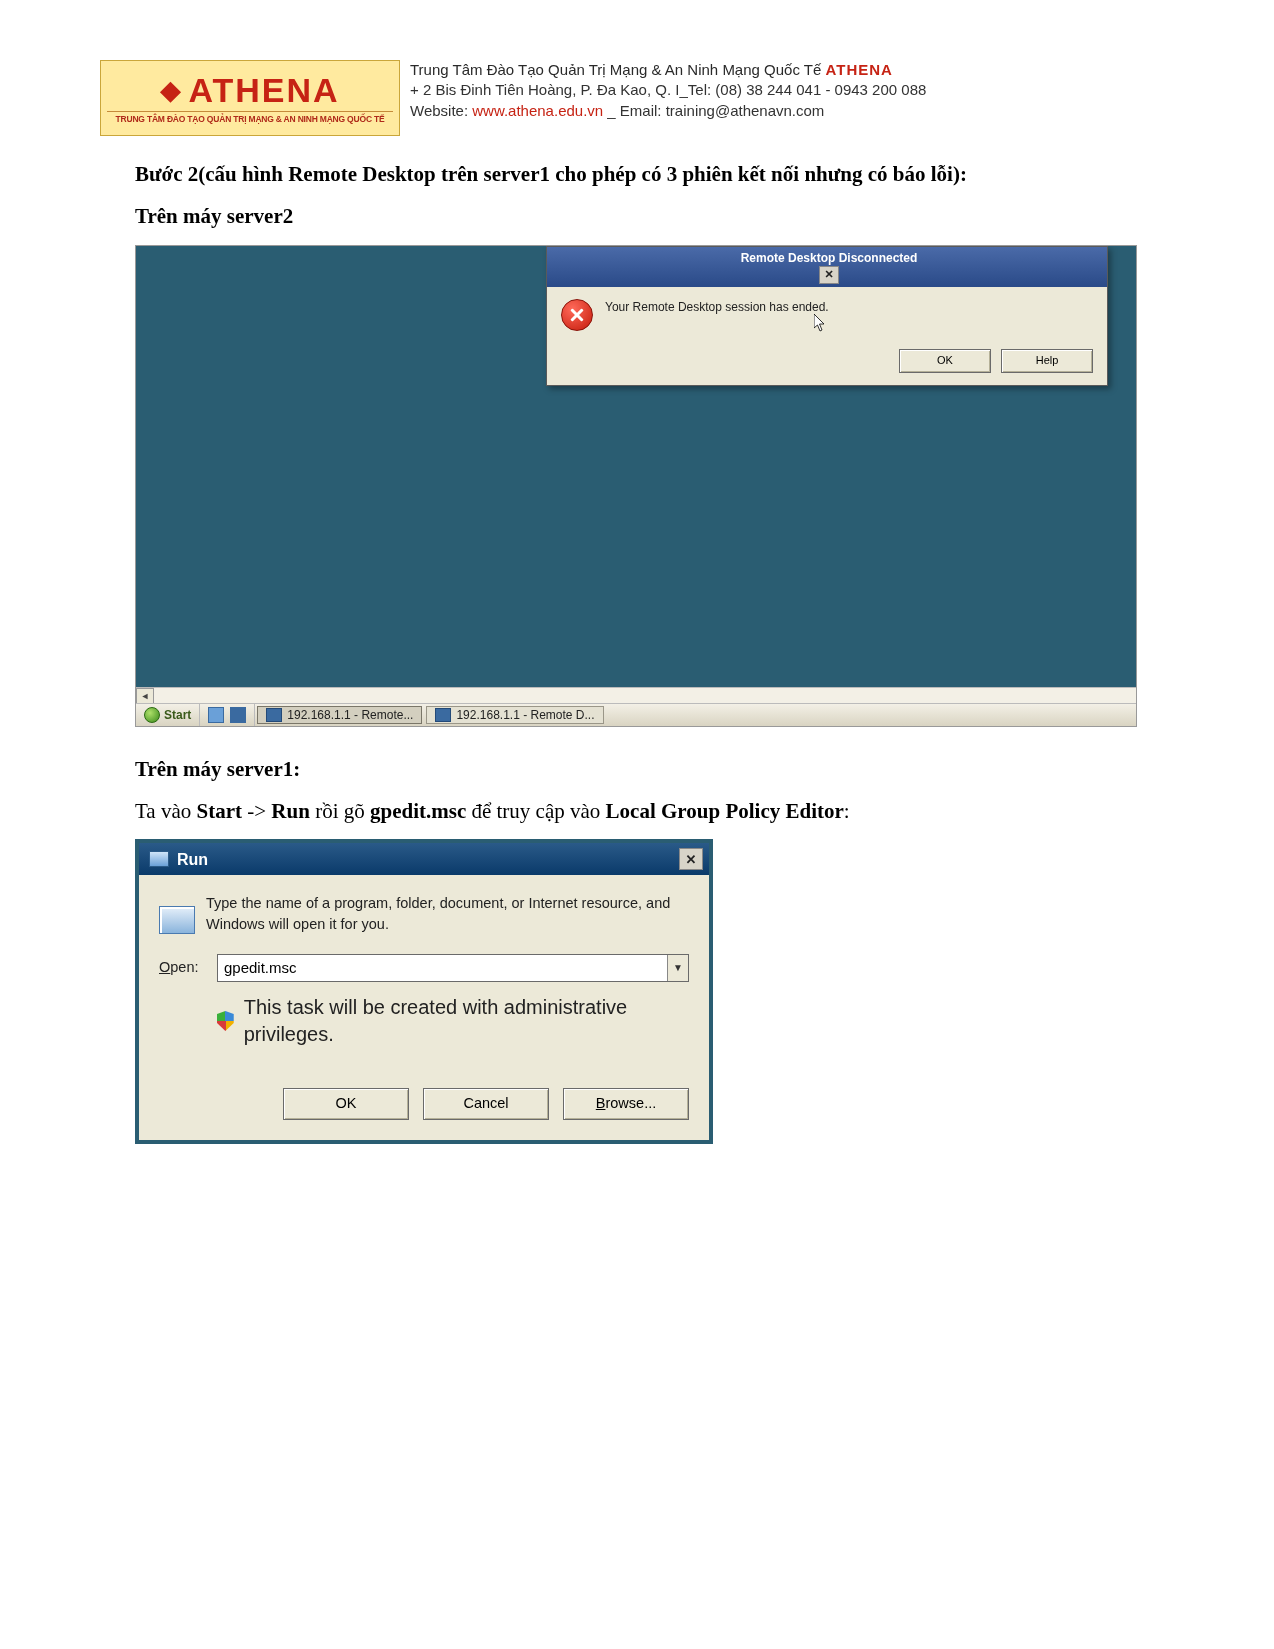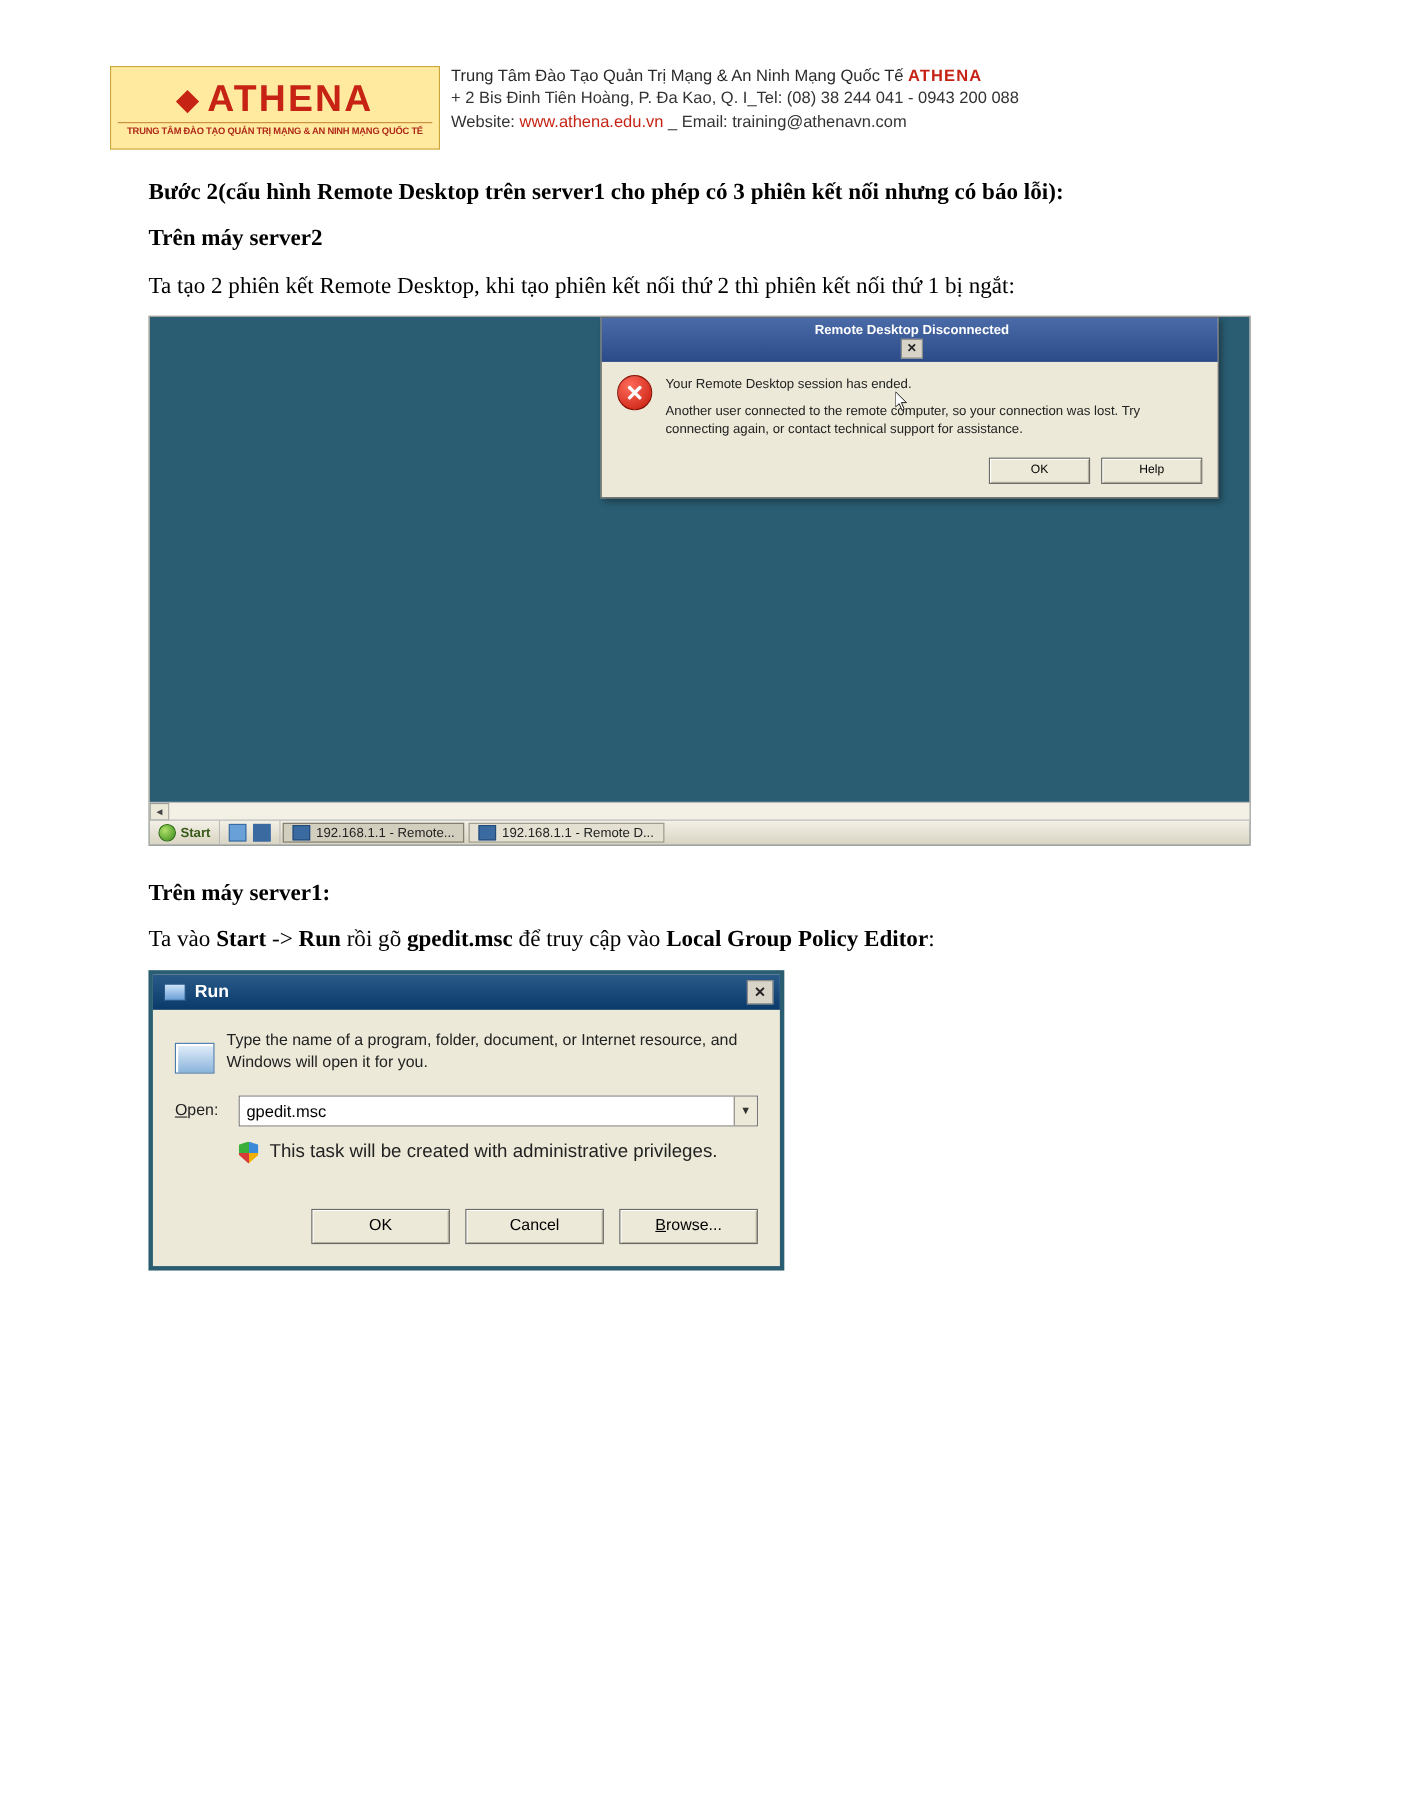--- a/index.html
+++ b/index.html
@@ -265,21 +265,21 @@
     font-family: Tahoma, Arial; font-size: 15px;
     padding: 0 6px;
   }
   .sshot2 .combo .dd {
     width: 20px; border-left: 1px solid #888; background: #ece9d8;
     display: flex; align-items: center; justify-content: center;
     font-size: 10px; color: #333;
   }
   .sshot2 .row3 {
     display: flex; gap: 10px; align-items: center;
-    margin: 12px 0 0 58px; font-size: 17px; color: #222;
+    margin: 12px 0 0 58px; font-size: 20px; color: #222;
   }
   .sshot2 .shield {
     width: 18px; height: 20px;
     background: conic-gradient(#3a8ad8 0 90deg, #f0b000 90deg 180deg, #d83a3a 180deg 270deg, #3ab03a 270deg 360deg);
     clip-path: polygon(50% 0, 100% 15%, 100% 60%, 50% 100%, 0 60%, 0 15%);
   }
   .sshot2 .btns {
     display: flex; justify-content: flex-end; gap: 14px;
     padding: 26px 20px 20px 20px;
   }
@@ -314,37 +314,35 @@
       <div>+  2 Bis Đinh Tiên Hoàng, P. Đa Kao, Q. I_Tel: (08) 38 244 041 - 0943 200 088</div>
       <div>
         <span>Website: </span><span class="website">www.athena.edu.vn</span><span>    _    </span><span>Email: </span><span>training@athenavn.com</span>
       </div>
     </div>
   </div>
 
   <div class="body-text">
     <p class="b">Bước 2(cấu hình Remote Desktop trên server1 cho phép có 3 phiên kết nối nhưng có báo lỗi):</p>
     <p class="b">Trên máy server2</p>
-    <p>Ta tạo 2 phiên kết Remote Desktop, khi tạo phiên kết nối thứ 2 thì phiên kết nối thứ 1 bị ngắt:</p>
 
     <div class="sshot1">
       <div class="desktop"></div>
 
       <div class="dlg">
         <div class="titlebar">
           <span>Remote Desktop Disconnected</span>
           <div class="close">
             <span>✕</span>
           </div>
         </div>
         <div class="content">
           <div class="err-icon"></div>
           <div class="msg">
             <div class="head">Your Remote Desktop session has ended.</div>
-            <div>Another user connected to the remote computer, so your connection was lost. Try connecting again, or contact technical support for assistance.</div>
           </div>
         </div>
         <div class="btnrow">
           <div class="win-btn">OK</div>
           <div class="win-btn">Help</div>
         </div>
       </div>
 
       <div class="cursor-arrow" style="right:310px; top:68px;">
         <svg width="12" height="18" viewBox="0 0 12 18">

